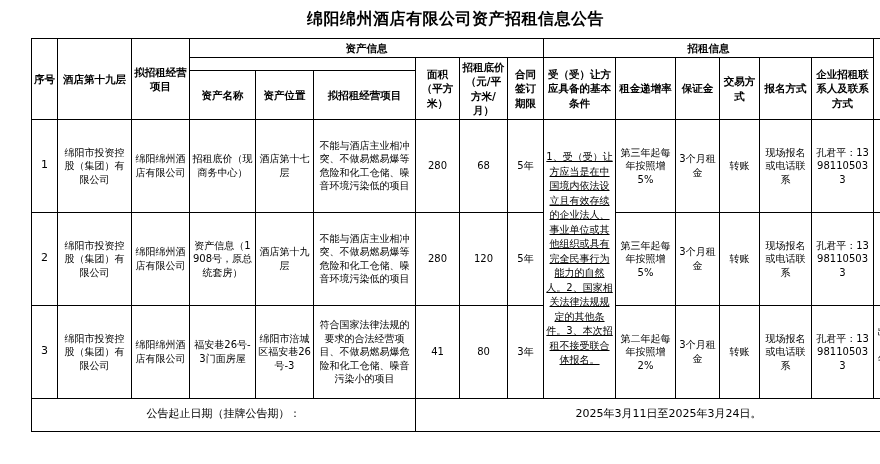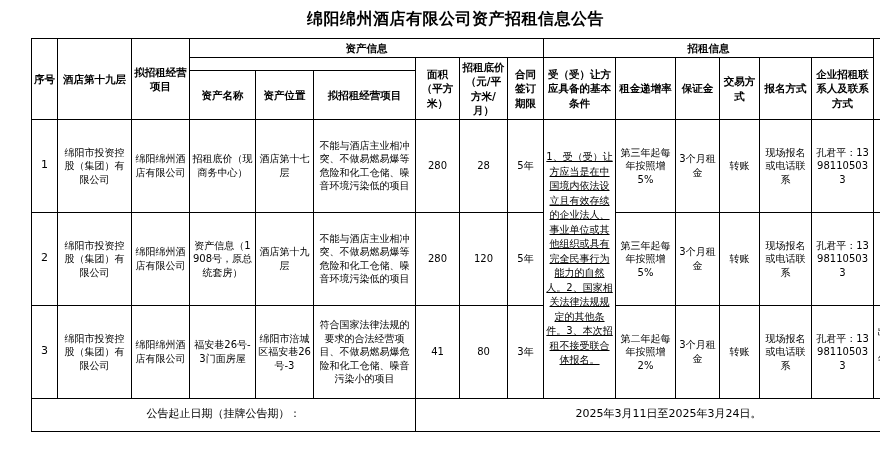--- a/index.html
+++ b/index.html
@@ -139,21 +139,21 @@
     </thead>
     <tbody>
       <tr class="r1">
         <td class="rowno">1</td>
         <td class="data-cell">绵阳市投资控股（集团）有限公司</td>
         <td class="data-cell">绵阳绵州酒店有限公司</td>
         <td class="data-cell">招租底价（现商务中心）</td>
         <td class="data-cell">酒店第十七层</td>
         <td class="data-cell">不能与酒店主业相冲突、不做易燃易爆等危险和化工仓储、噪音环境污染低的项目</td>
         <td class="data-cell">280</td>
-        <td class="data-cell">28</td>
+        <td class="data-cell">68</td>
         <td class="data-cell">5年</td>
         <td rowspan="3" class="tiny">1、受（受）让方应当是在中国境内依法设立且有效存续的企业法人、事业单位或其他组织或具有完全民事行为能力的自然人。2、国家相关法律法规规定的其他条件。3、本次招租不接受联合体报名。</td>
         <td class="data-cell">第三年起每年按照增5%</td>
         <td class="data-cell">3个月租金</td>
         <td class="data-cell">转账</td>
         <td class="data-cell">现场报名或电话联系</td>
         <td class="data-cell">孔君平：13981105033</td>
         <td class="data-cell"></td>
       </tr>
       <tr class="r2">

